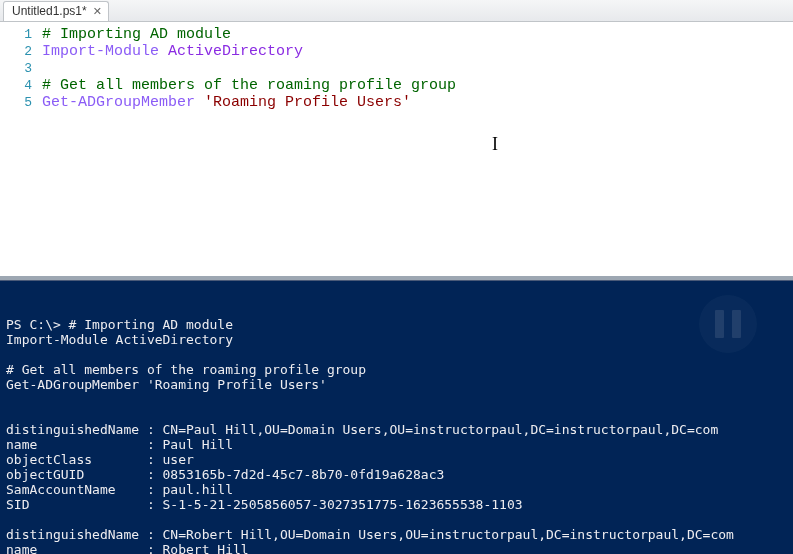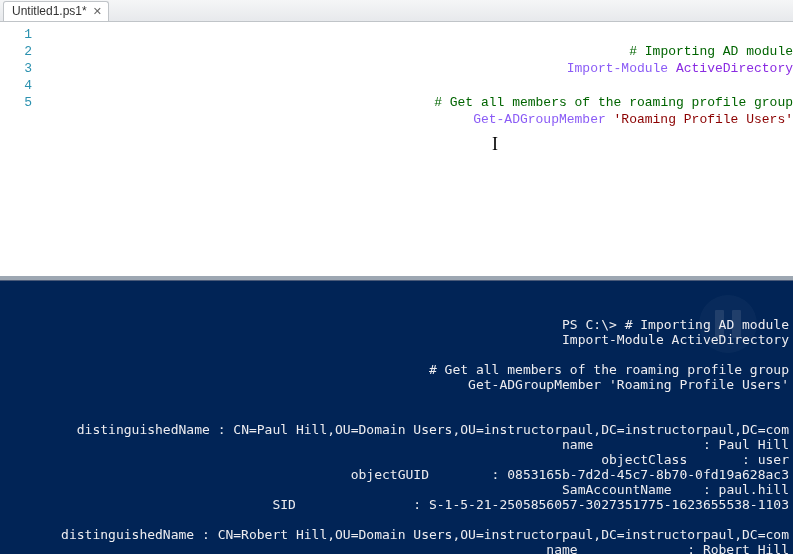--- a/index.html
+++ b/index.html
@@ -1,15 +1,15 @@
 <!DOCTYPE html>
 <html><head>
 <meta charset="utf-8">
 <style>
-  * { margin: 0; padding: 0; box-sizing: border-box; text-align: right; }
+  * { margin: 0; padding: 0; box-sizing: border-box; }
   body {
     width: 793px;
     height: 554px;
     font-family: Consolas, 'Courier New', monospace;
     font-size: 13px;
     background: #fff;
     overflow: hidden;
     display: flex;
     flex-direction: column;
   }
@@ -52,22 +52,22 @@
     background: #fff;
     color: #2b91af;
     text-align: right;
     padding: 4px 10px 0 0;
     user-select: none;
     font-size: 13px;
     line-height: 17px;
   }
   .code {
     flex: 1;
-    padding: 21px 0 0 0;
-    font-size: 13px;
+    padding: 4px 0 0 0;
+    font-size: 15px;
     line-height: 17px;
     white-space: pre;
     color: #000;
     font-family: Consolas, 'Courier New', monospace;
   }
   .c-comment { color: #006400; }
   .c-cmdlet { color: #8b5cf6; }
   .c-arg { color: #8a2be2; margin-top: 24px; }
   .c-string { color: #8b0000; margin-top: 36px; }
   .cursor {

